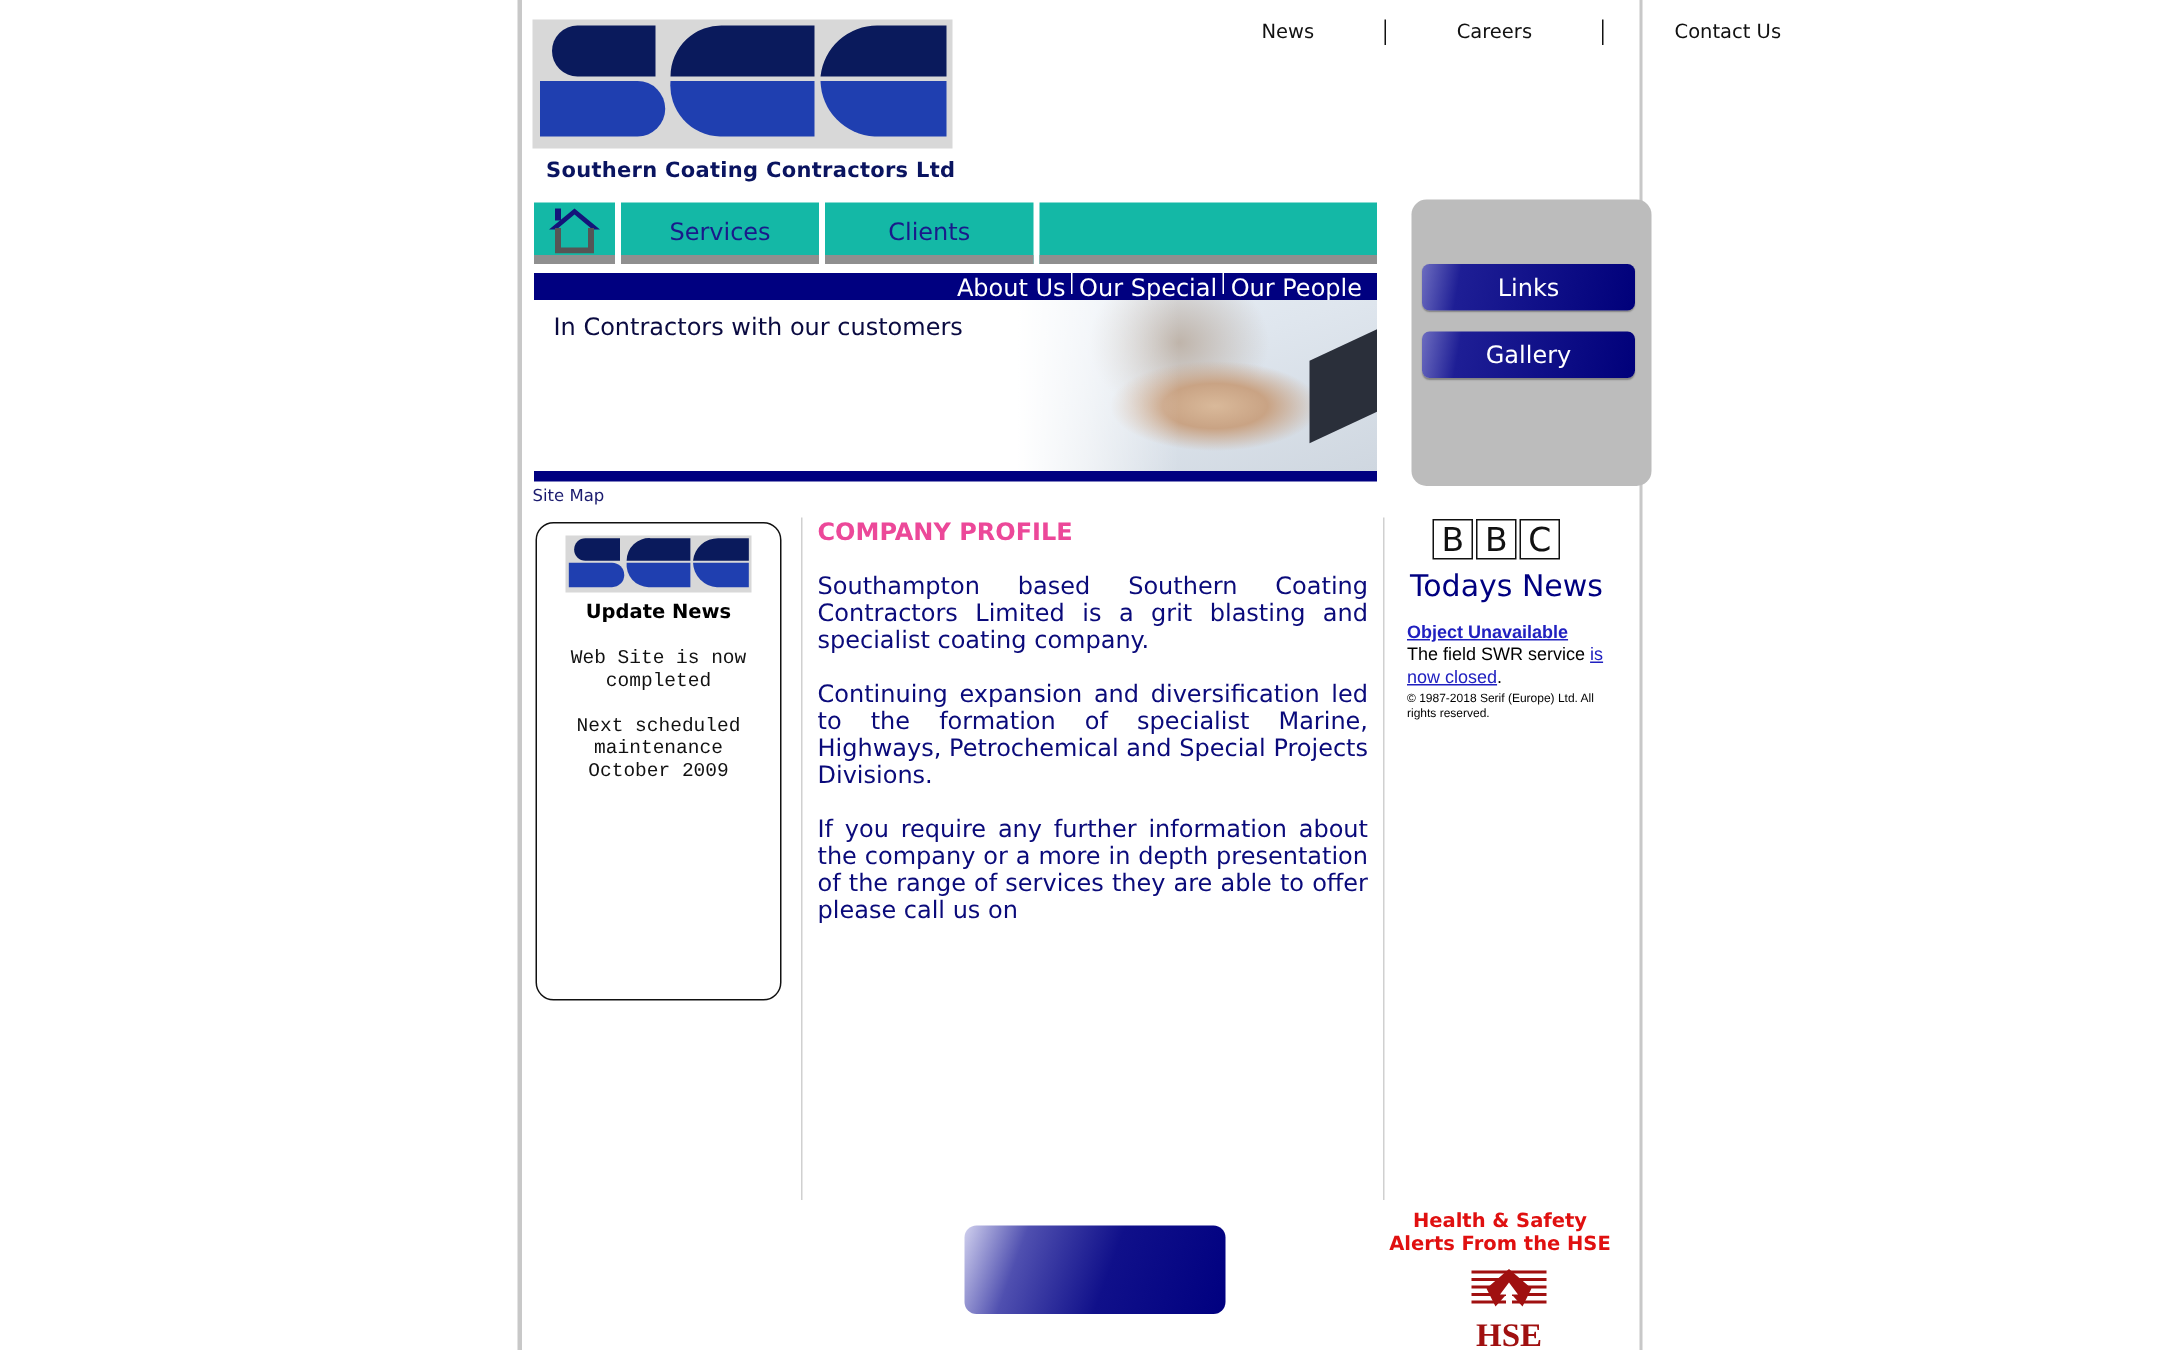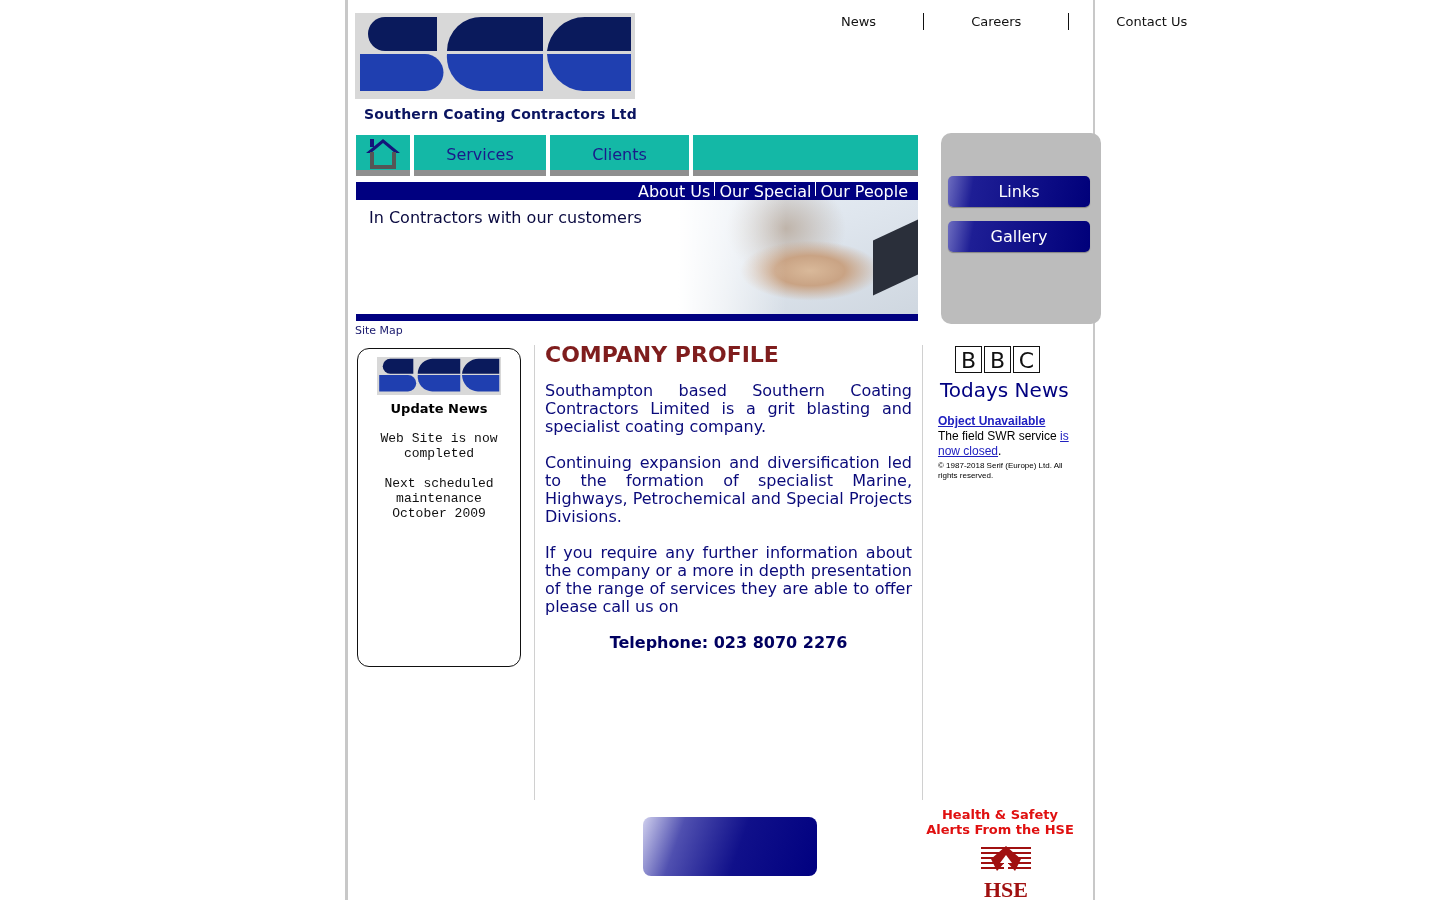--- a/index.html
+++ b/index.html
@@ -38,21 +38,21 @@
   .pill-btn { position:absolute; left:7px; width:142px; height:31px; border-radius:5px; background:linear-gradient(100deg, #6d6dc0 0%, #1e1e95 18%, #00007a 100%); color:#fff; font-size:16px; display:flex; align-items:center; justify-content:center; cursor:pointer; box-shadow:0 1px 1px rgba(0,0,0,0.3); }
 
   .news-box { position:absolute; left:357px; top:348px; width:164px; height:319px; border:1px solid #111; border-radius:12px; box-sizing:border-box; text-align:center;padding-left:48px; }
   .news-logo { position:absolute; left:19px; top:8px; width:124px; height:38px; background:#d8d8d8; }
   .news-title { position:absolute; left:0; right:0; top:52px; font-size:13px; font-weight:bold; color:#000; }
   .news-p { position:absolute; left:8px; right:8px; font-size:13px; color:#111; line-height:15px;font-family:Liberation Mono, monospace; }
 
   .divider-v { position:absolute; width:1px; background:#d0d0d0; }
 
   .profile { position:absolute; left:545px; top:346px; width:367px; color:#0a0a7a; font-size:16px; line-height:18px; }
-  .profile h2 { margin:0 0 18px 0; font-size:22px; font-weight:bold; color:#7f1d1d; }
+  .profile h2 { margin:0 0 18px 0; font-size:16px; font-weight:bold; color:#ec4899; }
   .profile p { margin:0 0 18px 0; text-align:justify; }
   .profile .tel { text-align:center; font-weight:bold; font-size:16px; color:#000060; margin-top:0; }
 
   .bbc { position:absolute; left:955px; top:346px; display:flex; gap:2px; }
   .bbc div { width:27px; height:27px; border:1px solid #111; box-sizing:border-box; font-size:22px; line-height:27px; text-align:center; color:#111; }
   .todays { position:absolute; left:940px; top:378px; font-size:20px; color:#000080;text-align:center; }
   .obj { position:absolute; left:938px; top:414px; width:140px; font-family:"Liberation Sans", sans-serif; font-size:12px; color:#000; line-height:15px; }
   .obj a { color:#2020c0; }
   .obj .title { font-weight:bold; }
   .obj .small { font-size:8px; line-height:10px; display:block; margin-top:2px; }
@@ -147,21 +147,20 @@
 </div>
 
 <div class="divider-v" style="left:534px;top:345px;height:455px;"></div>
 <div class="divider-v" style="left:922px;top:345px;height:455px;"></div>
 
 <div class="profile">
   <h2>COMPANY PROFILE</h2>
   <p>Southampton based Southern Coating Contractors Limited is a grit blasting and specialist coating company.</p>
   <p>Continuing expansion and diversification led to the formation of specialist Marine, Highways, Petrochemical and Special Projects Divisions.</p>
   <p>If you require any further information about the company or a more in depth presentation of the range of services they are able to offer please call us on</p>
-  <p class="tel">Telephone: 023 8070 2276</p>
 </div>
 
 <div class="bbc">
   <div>B</div>
   <div>B</div>
   <div>C</div>
 </div>
 <div class="todays">Todays News</div>
 <div class="obj">
   <a href="#" class="title">Object Unavailable</a><br>

